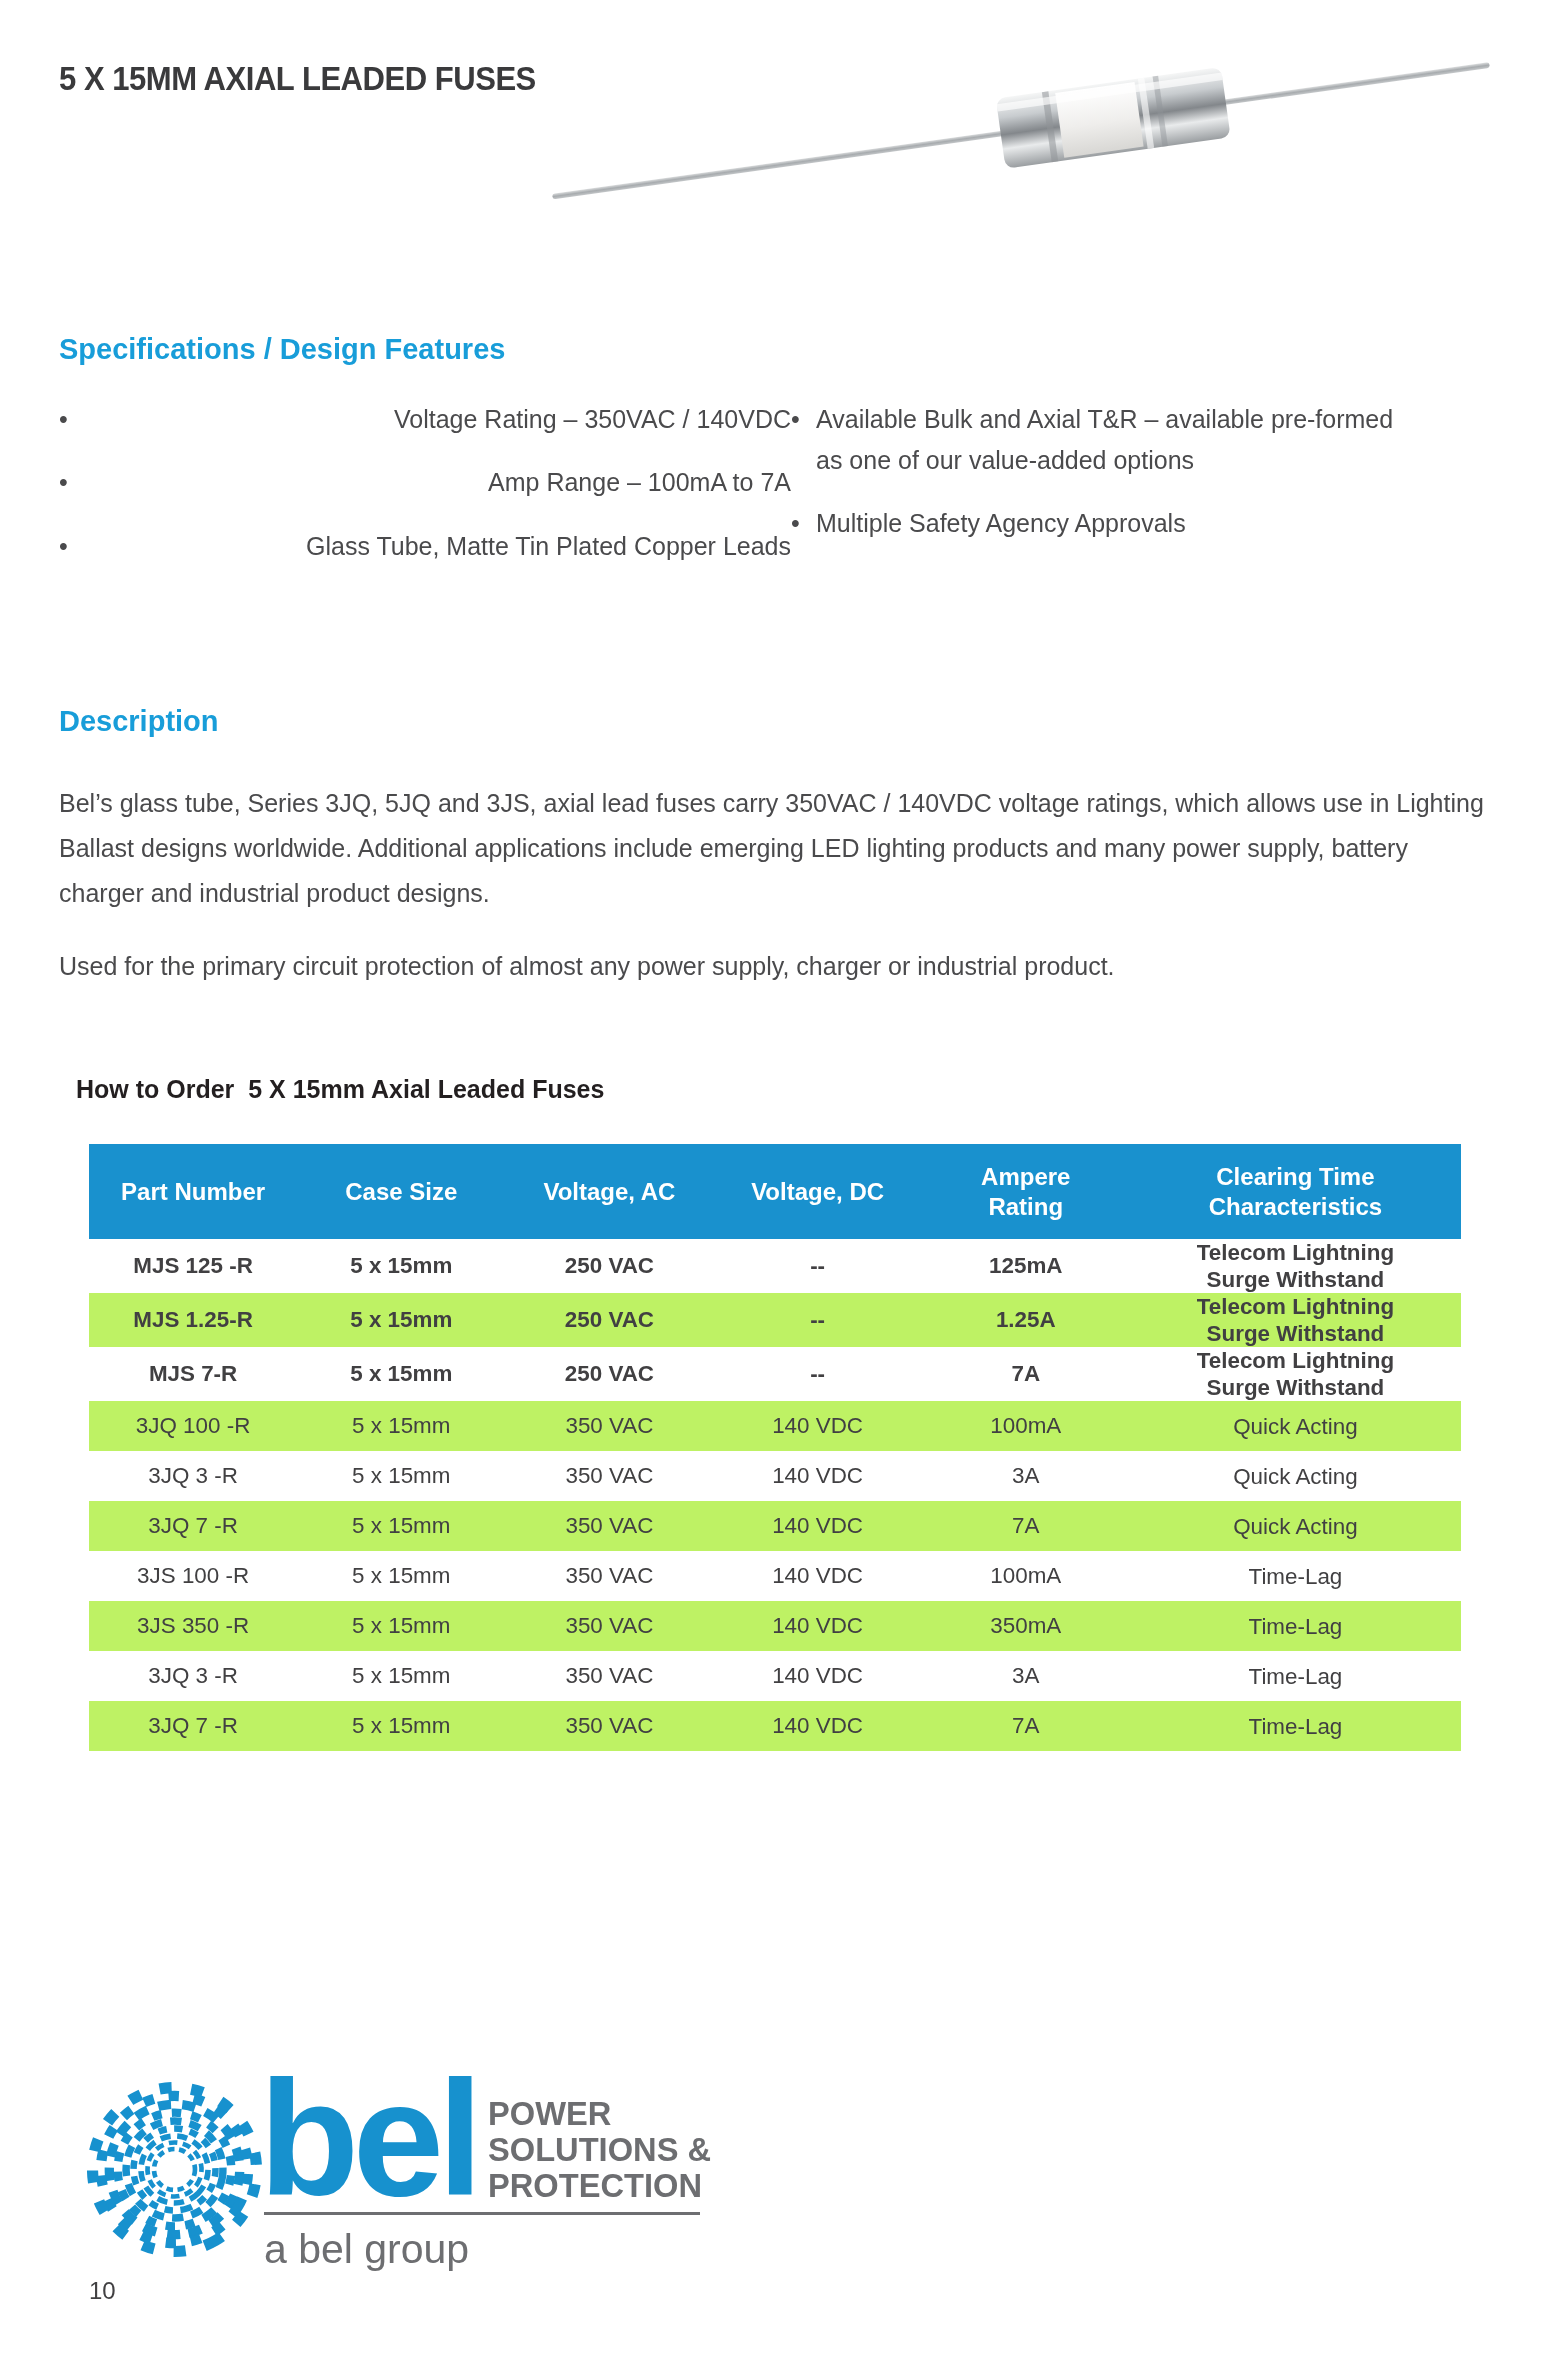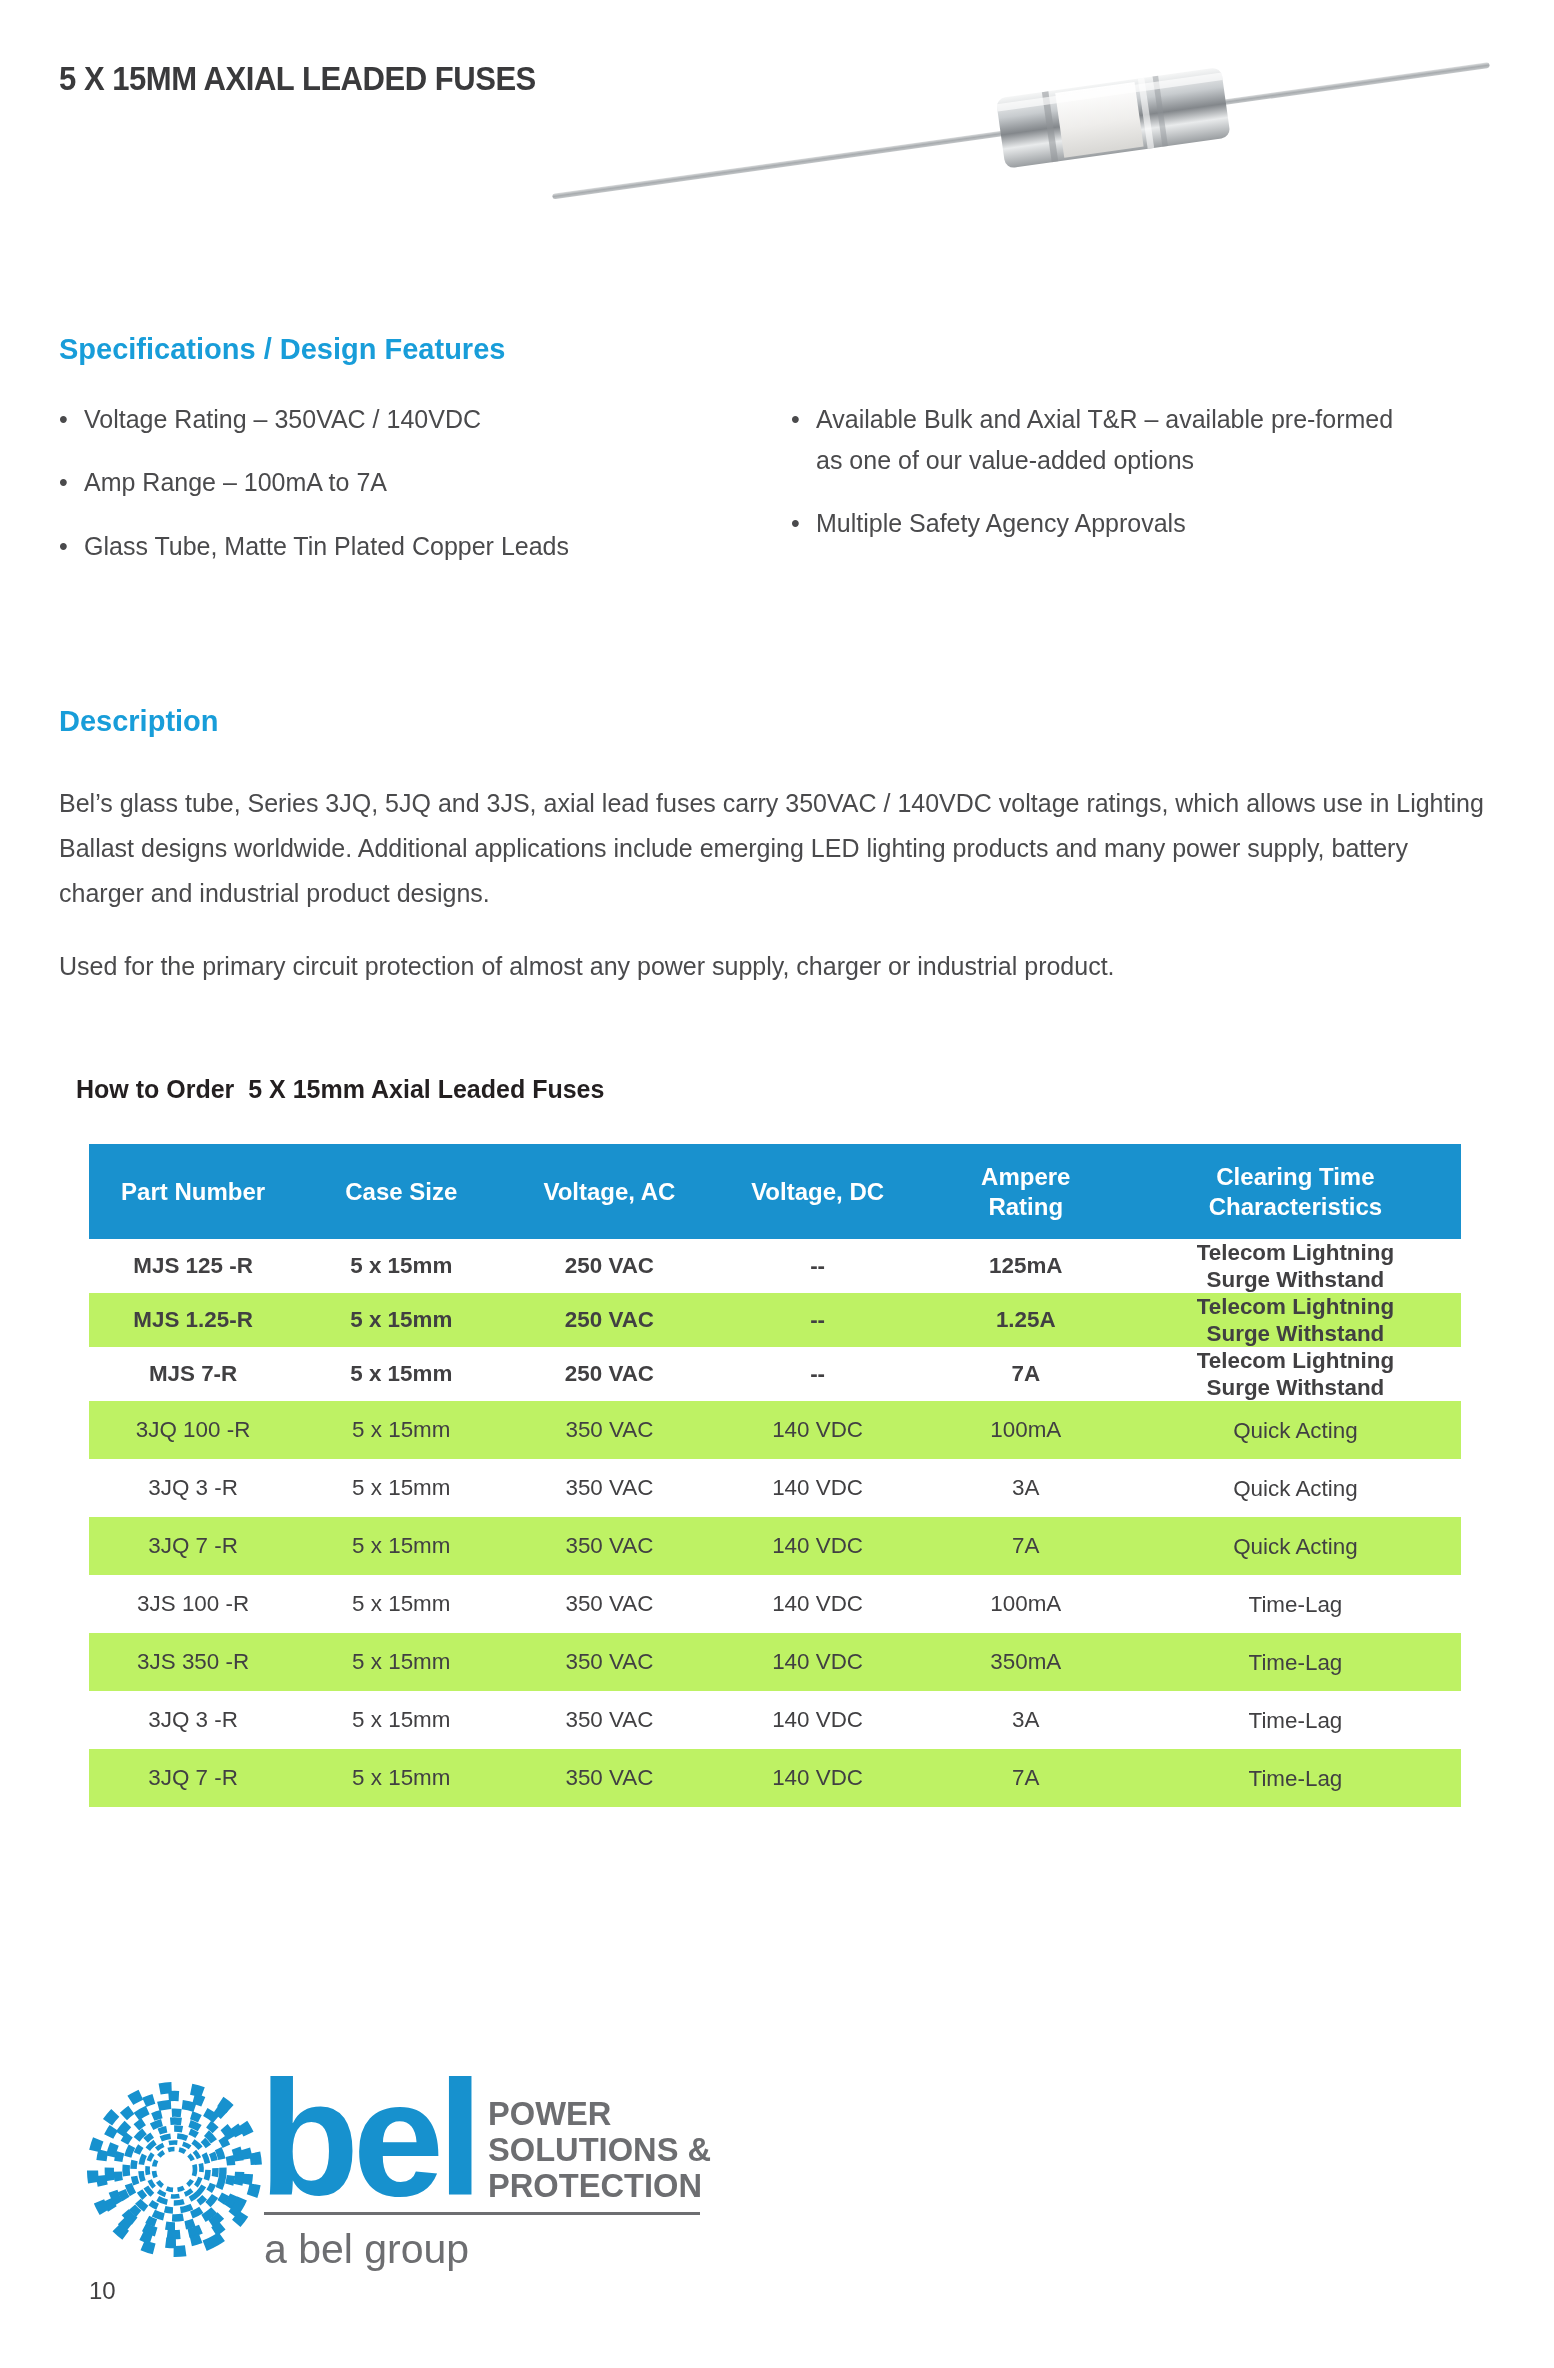--- a/index.html
+++ b/index.html
@@ -15,21 +15,21 @@
     white-space:nowrap;
   }
   
   .blue-heading{
     font-size:29px;font-weight:bold;color:#189dd9;letter-spacing:0px;white-space:nowrap;
   }
   .specs-heading{left:59px;top:333px;}
   .desc-heading{left:59px;top:705px;}
   
   .specs-cols{left:59px;top:399px;width:1436px;display:flex;}
-  .specs-col-left{width:732px;flex:0 0 732px;}
+  .specs-col-left{width:732px;flex:0 0 732px;text-align:right;}
   .specs-col-right{width:615px;flex:0 0 615px;}
   ul.bullets{list-style:none;margin:0;padding:0;}
   ul.bullets li{
     position:relative;padding-left:25px;margin-bottom:22.4px;
     font-size:25px;line-height:41px;color:#4a4a4c;
   }
   ul.bullets li::before{
     content:"\2022";position:absolute;left:0;top:0;color:#4a4a4c;
   }
   
@@ -48,21 +48,21 @@
     height:95px;vertical-align:middle;text-align:center;line-height:30px;padding:0 5.6px;
   }
   table.order th:nth-child(-n+5){width:15.1%;}
   table.order th:nth-child(6){width:24.5%;}
   table.order th .hdr{display:inline-block;}
   table.order th:nth-child(5) .hdr{max-width:107px;}
   table.order tbody td{
     font-size:22.4px;color:#414042;text-align:center;vertical-align:middle;padding:0 3.7px;
   }
   table.order tbody tr.tall{height:53px;font-weight:bold;}
-  table.order tbody tr.short{height:58px;}
+  table.order tbody tr.short{height:50px;}
   table.order tbody tr.stripe{background:#bef264;}
   .clearing{display:inline-block;max-width:200px;line-height:27px;}
   
   .logo-mark{left:86px;top:2081px;}
   .logo-wordmark{
     left:259px;top:2066px;font-size:164px;line-height:145px;font-weight:bold;
     color:#1791ce;letter-spacing:-6.5px;
   }
   .logo-tagline{
     left:488px;top:2095px;font-size:34px;line-height:36px;font-weight:bold;

